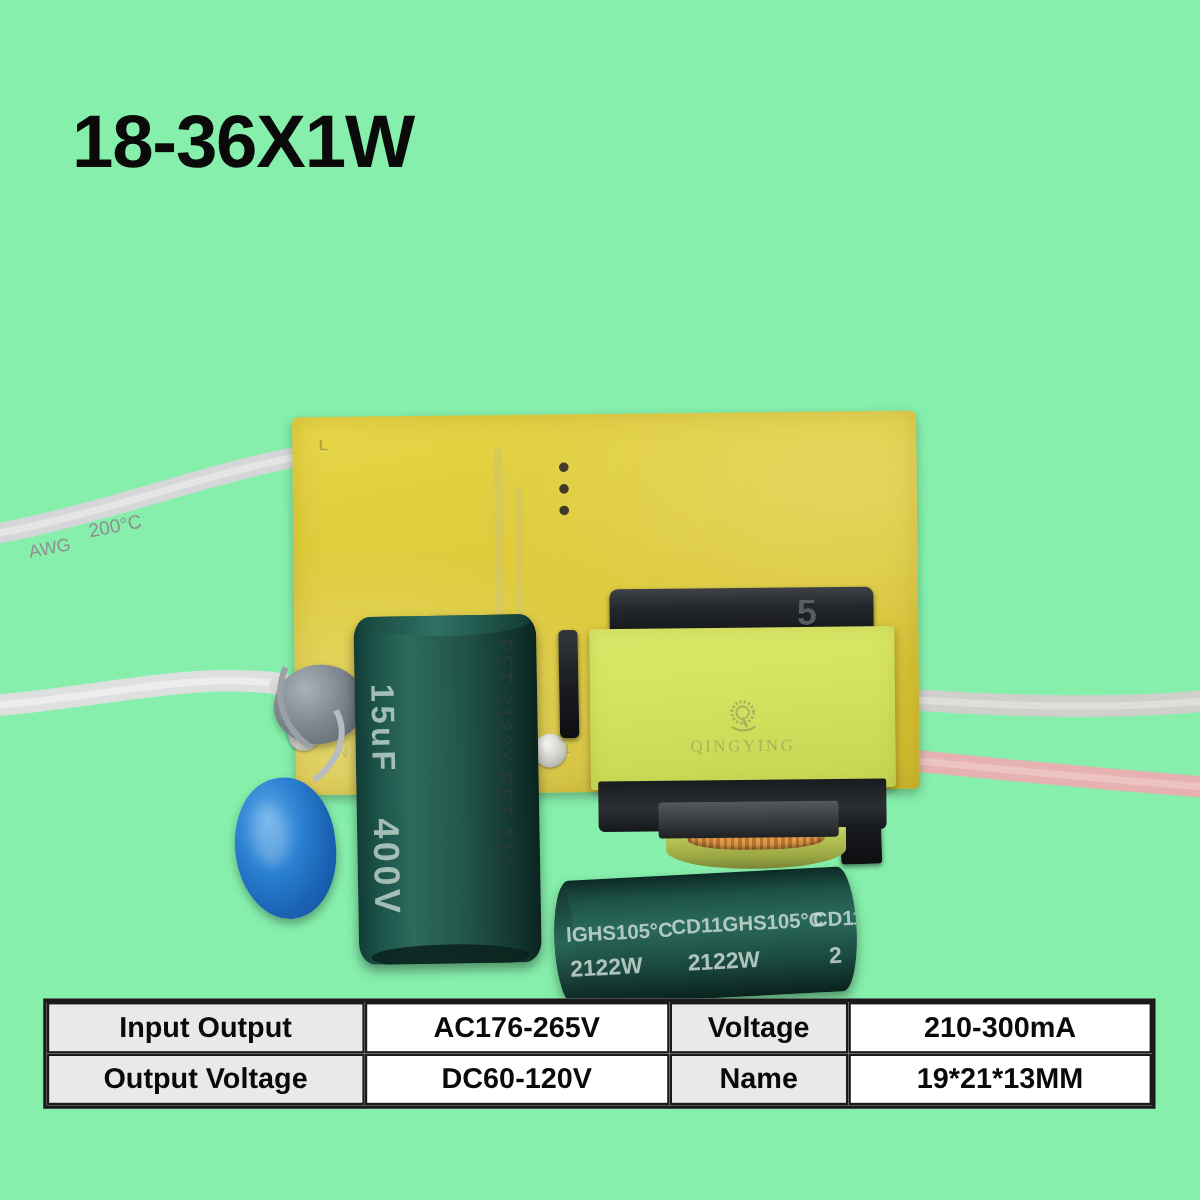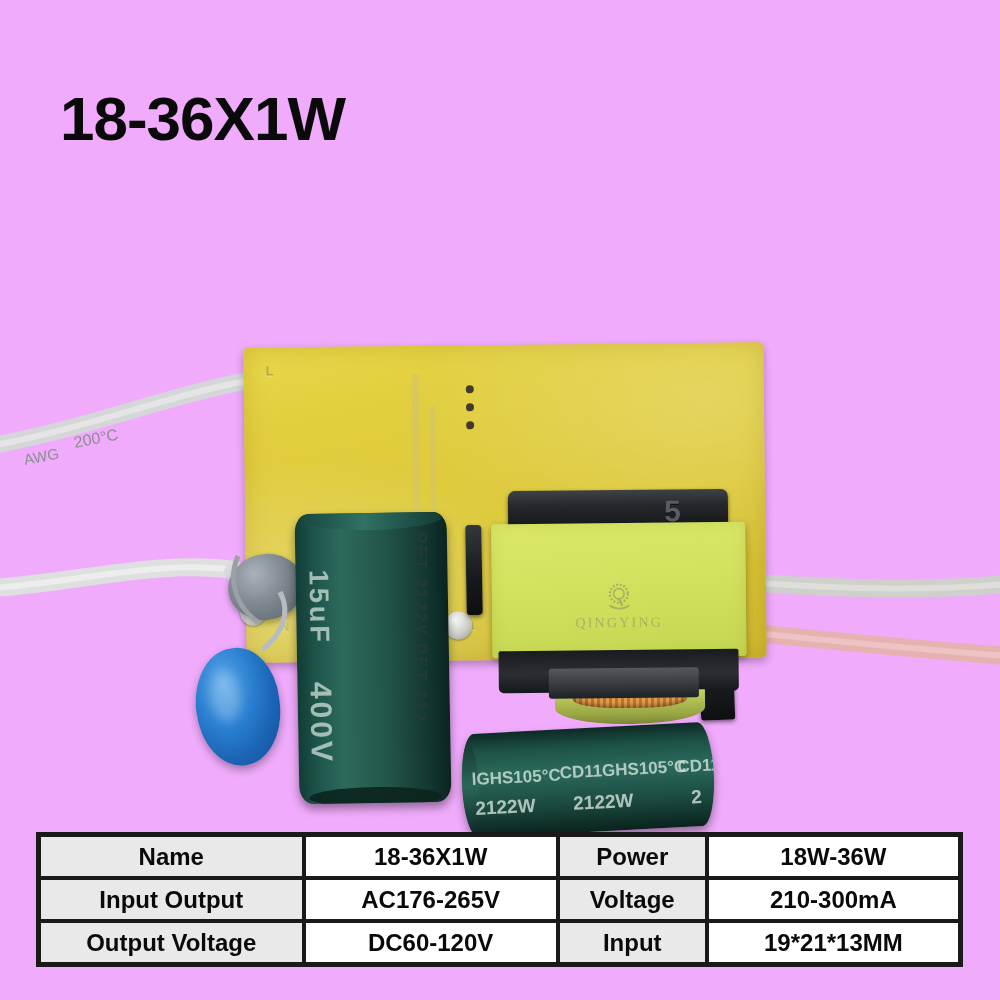--- a/index.html
+++ b/index.html
@@ -2,21 +2,21 @@
 <html><head>
 <meta charset="utf-8">
 <style>
   * { box-sizing: border-box; margin: 0; padding: 0; }
   html, body {
     width: 1000px; height: 1000px;
     background: #ffffff;
     font-family: "Liberation Sans", sans-serif;
     overflow: hidden;
   }
-  #page { position: relative; width: 1000px; height: 1000px; background: #f0abfc; }
+  #page { position: relative; width: 1000px; height: 1000px; background: #86efac; }
 
   
   #product-title {
     position: absolute;
     left: 60px; top: 88px;
     font-size: 62px;
     font-weight: bold;
     letter-spacing: -1px;
     color: #0a0a0a;
     font-family: "Liberation Sans", sans-serif;
@@ -298,33 +298,27 @@
 
   <table id="spec-table">
     <colgroup>
         <col class="c1">
         <col class="c2">
         <col class="c3">
         <col class="c4">
       </colgroup>
     <tbody>
       <tr>
-        <td class="label">Name</td>
-        <td class="value">18-36X1W</td>
-        <td class="label">Power</td>
-        <td class="value">18W-36W</td>
-      </tr>
-      <tr>
         <td class="label">Input Output</td>
         <td class="value">AC176-265V</td>
         <td class="label">Voltage</td>
         <td class="value">210-300mA</td>
       </tr>
       <tr>
         <td class="label">Output Voltage</td>
         <td class="value">DC60-120V</td>
-        <td class="label">Input</td>
+        <td class="label">Name</td>
         <td class="value">19*21*13MM</td>
       </tr>
     </tbody>
   </table>
 
 </div>
 
 </body></html>

